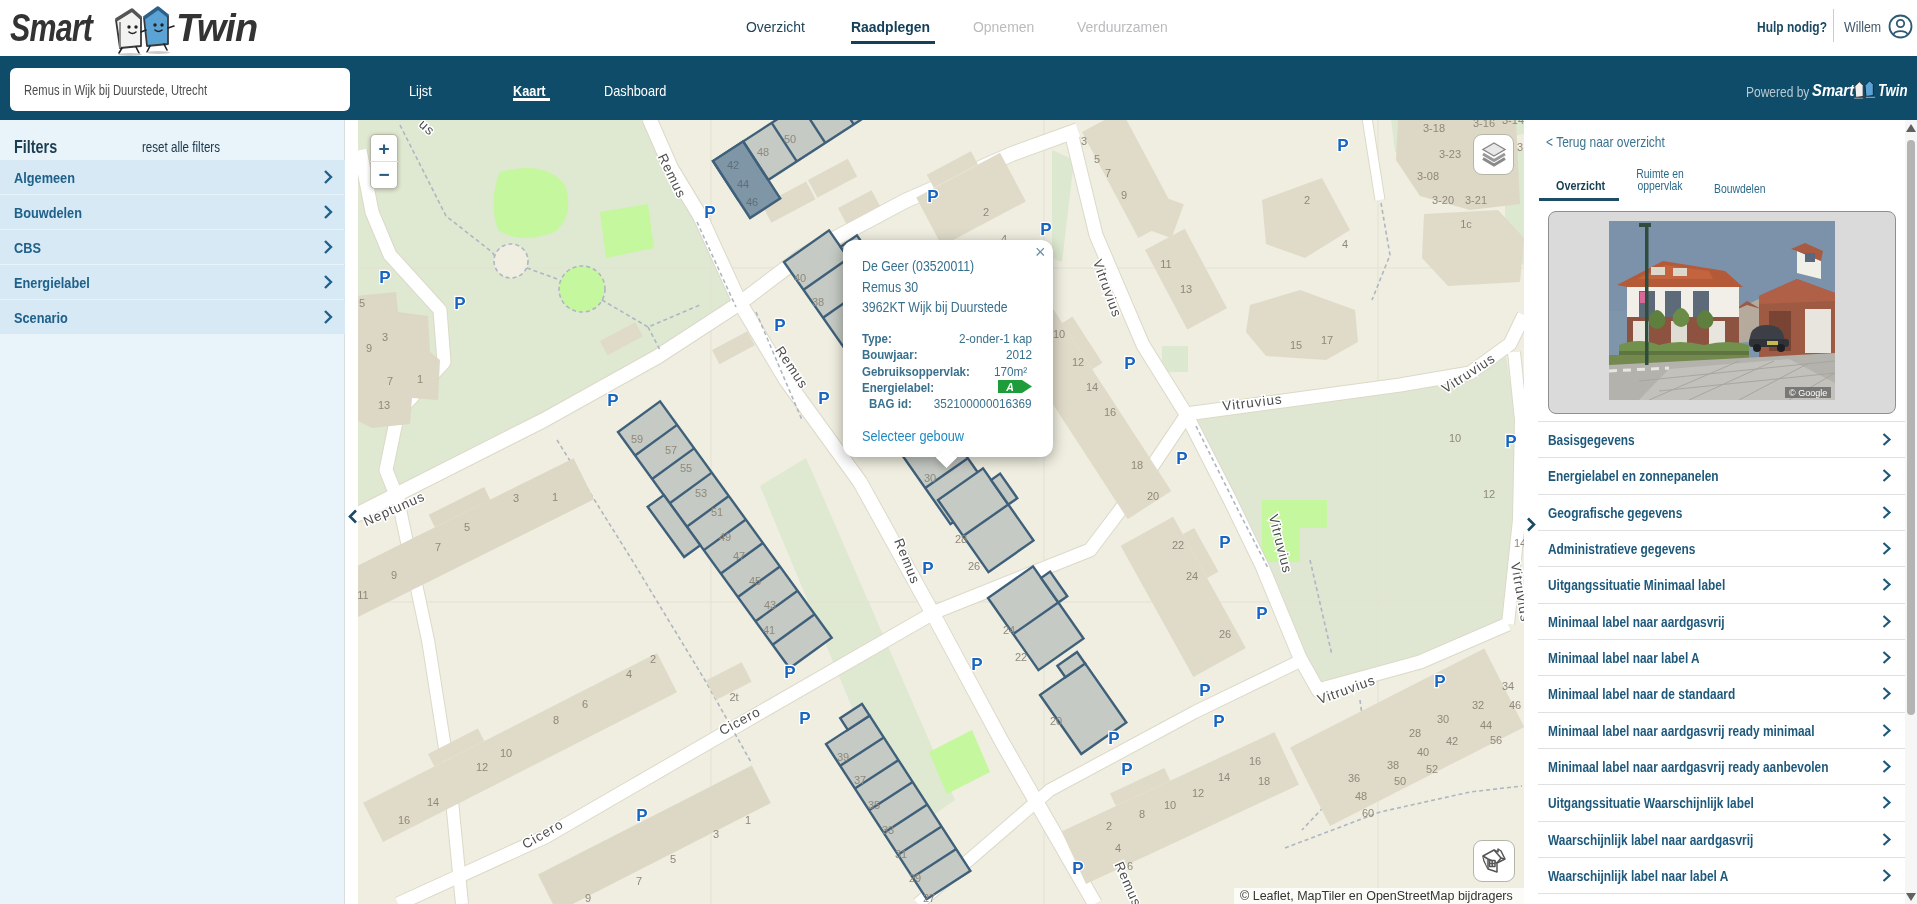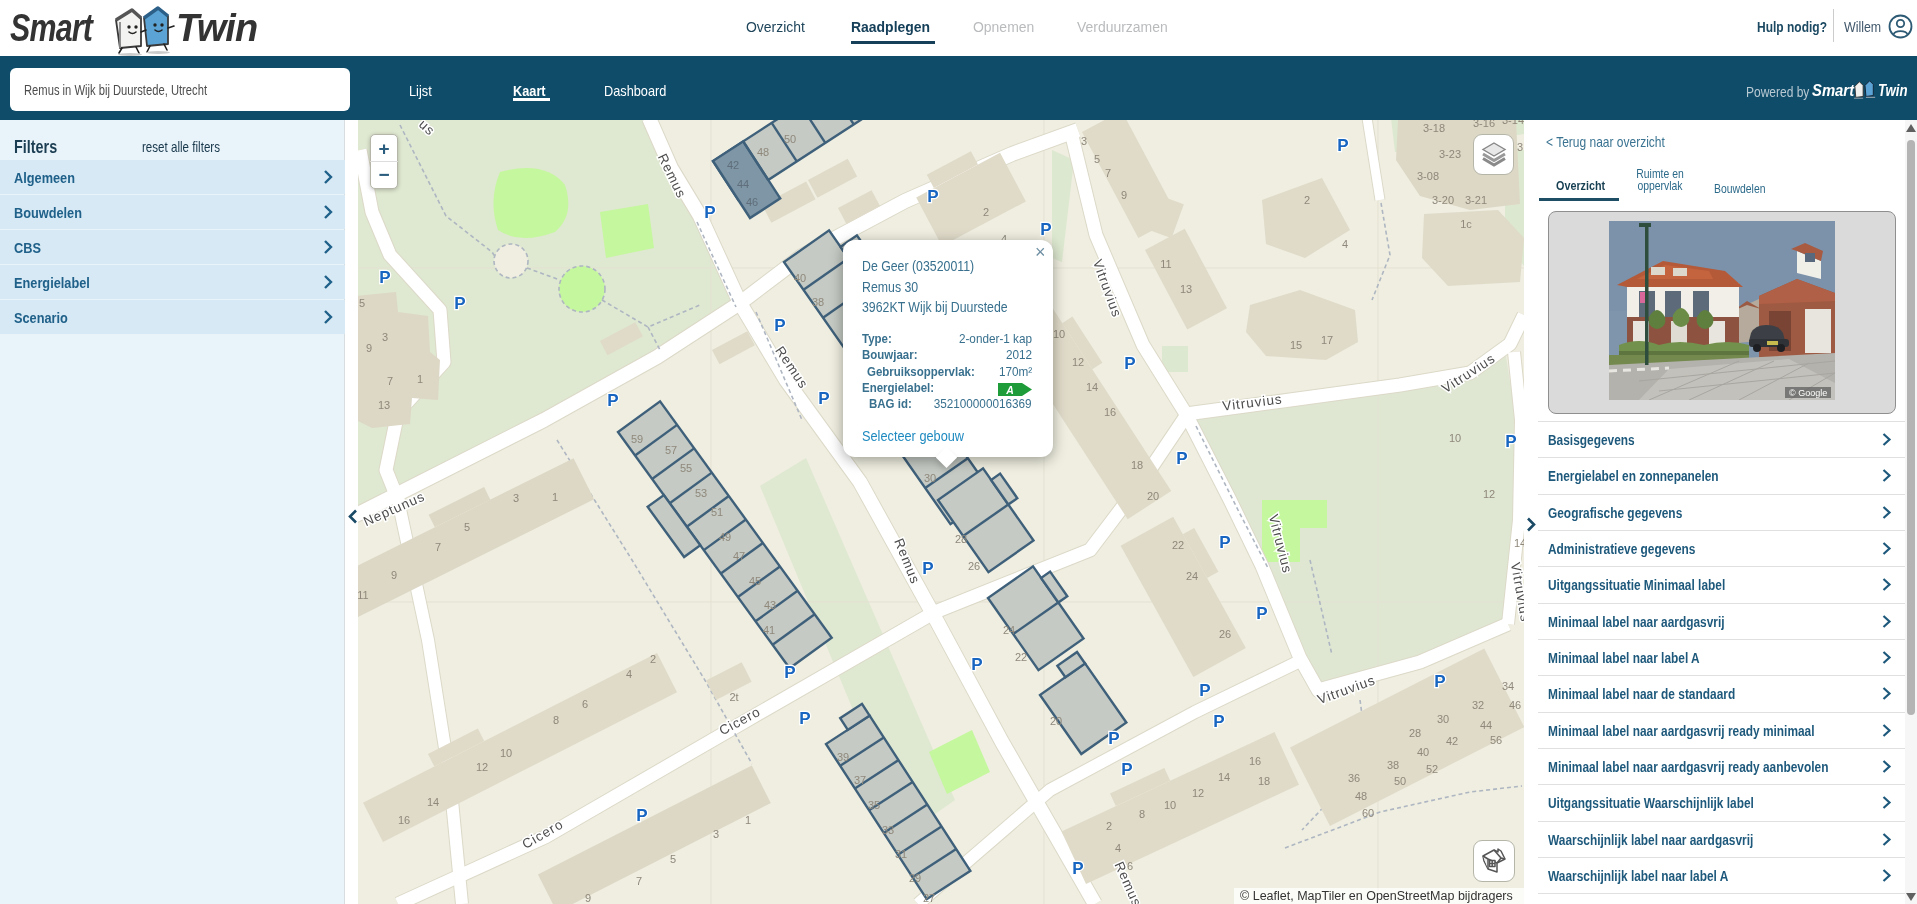--- a/index.html
+++ b/index.html
@@ -559,25 +559,25 @@
 
 <div class="abs" style="left:862px;top:331px;width:170px;font-size:13.5px;line-height:16.3px;color:#38708e">
 <div style="display:flex;justify-content:space-between">
       <b class="cx">Type:</b>
       <span style="transform:scaleX(0.87);transform-origin:100% 50%">2-onder-1 kap</span>
     </div>
 <div style="display:flex;justify-content:space-between">
       <b class="cx">Bouwjaar:</b>
       <span style="transform:scaleX(0.87);transform-origin:100% 50%">2012</span>
     </div>
-<div style="display:flex;justify-content:flex-end">
+<div style="display:flex;justify-content:flex-start">
       <b class="cx">Gebruiksoppervlak:</b>
       <span style="transform:scaleX(0.87);transform-origin:100% 50%">170m²</span>
     </div>
-<div style="display:flex;justify-content:space-between;align-items:flex-end">
+<div style="display:flex;justify-content:space-between;align-items:flex-start">
       <b class="cx">Energielabel:</b>
       <svg width="34" height="13" viewBox="0 0 34 13">
         <polygon points="0,0 24,0 34,6.5 24,13 0,13" fill="#1e9c3a"></polygon>
         <text x="12" y="10.5" font-size="10.5" font-weight="bold" font-style="italic" fill="#fff" text-anchor="middle">A</text>
       </svg>
     </div>
 <div style="display:flex;justify-content:flex-end">
       <b class="cx">BAG id:</b>
       <span style="transform:scaleX(0.87);transform-origin:100% 50%">352100000016369</span>
     </div>

